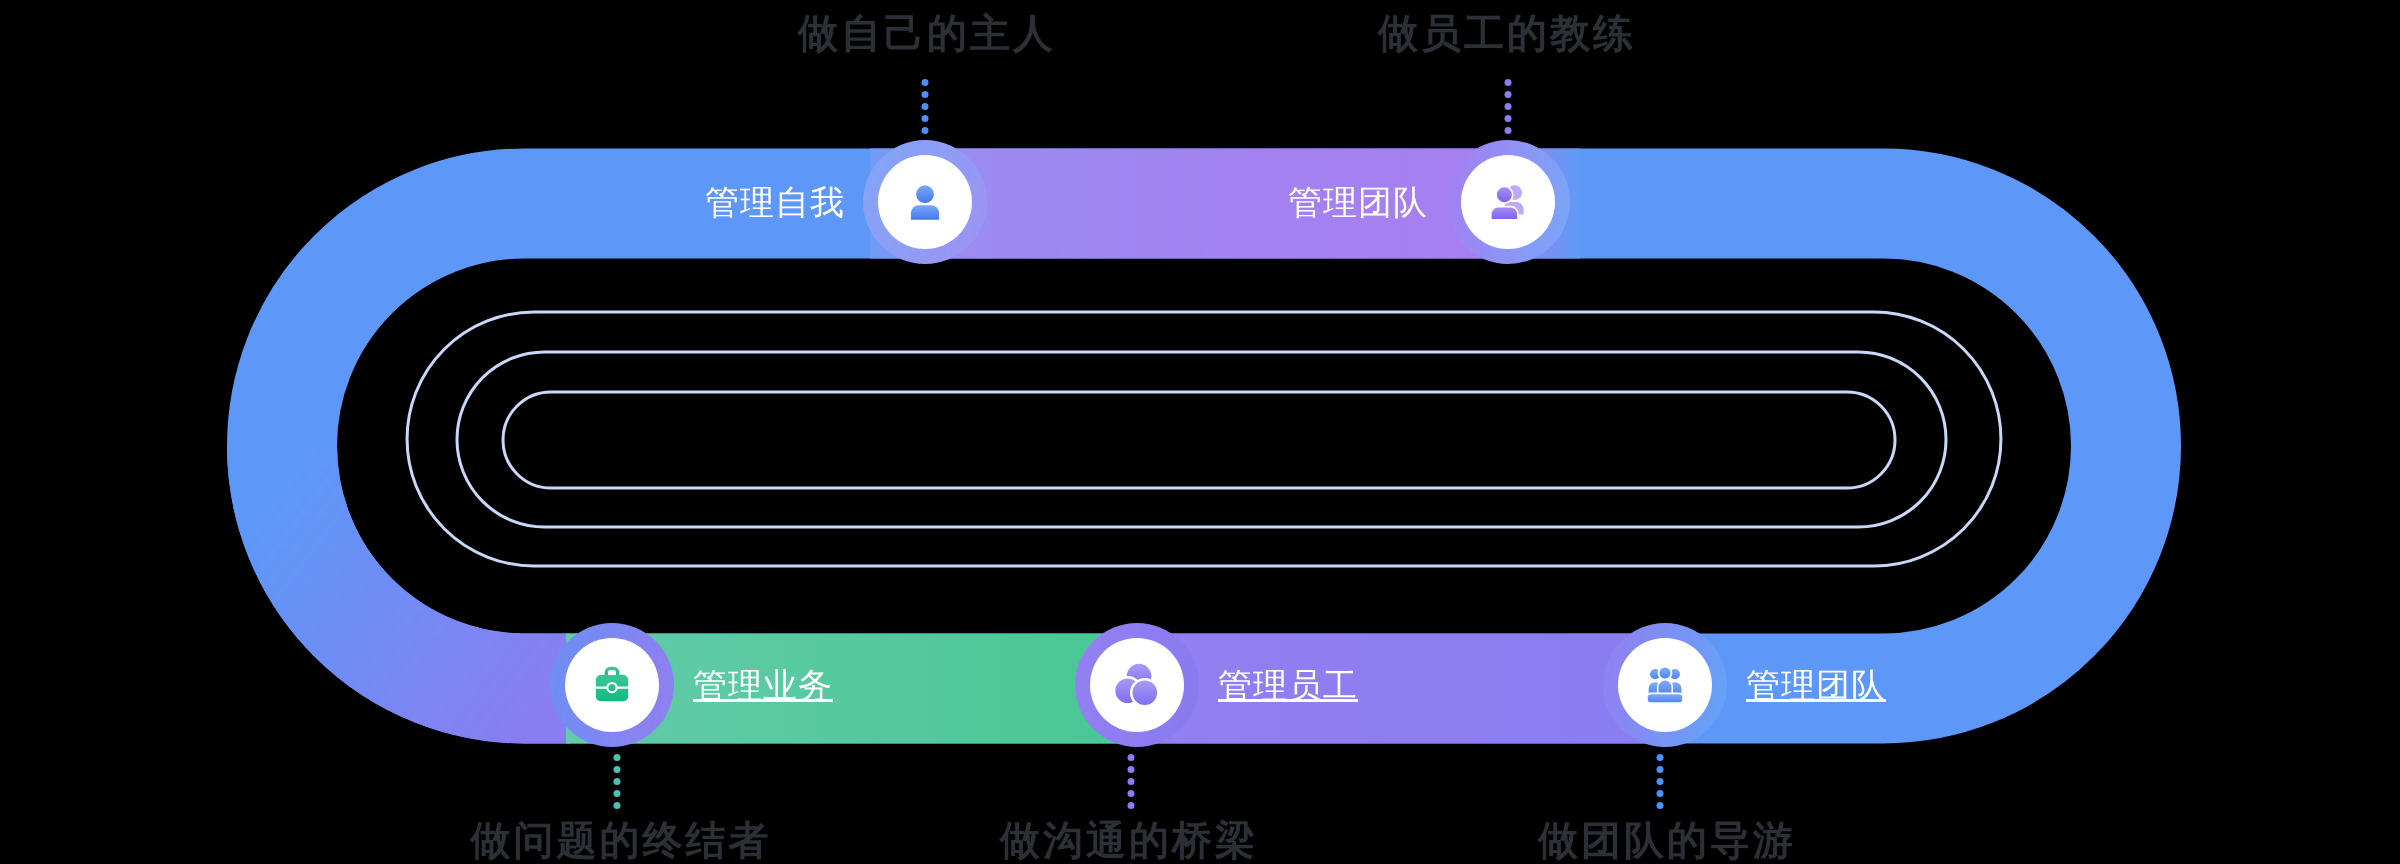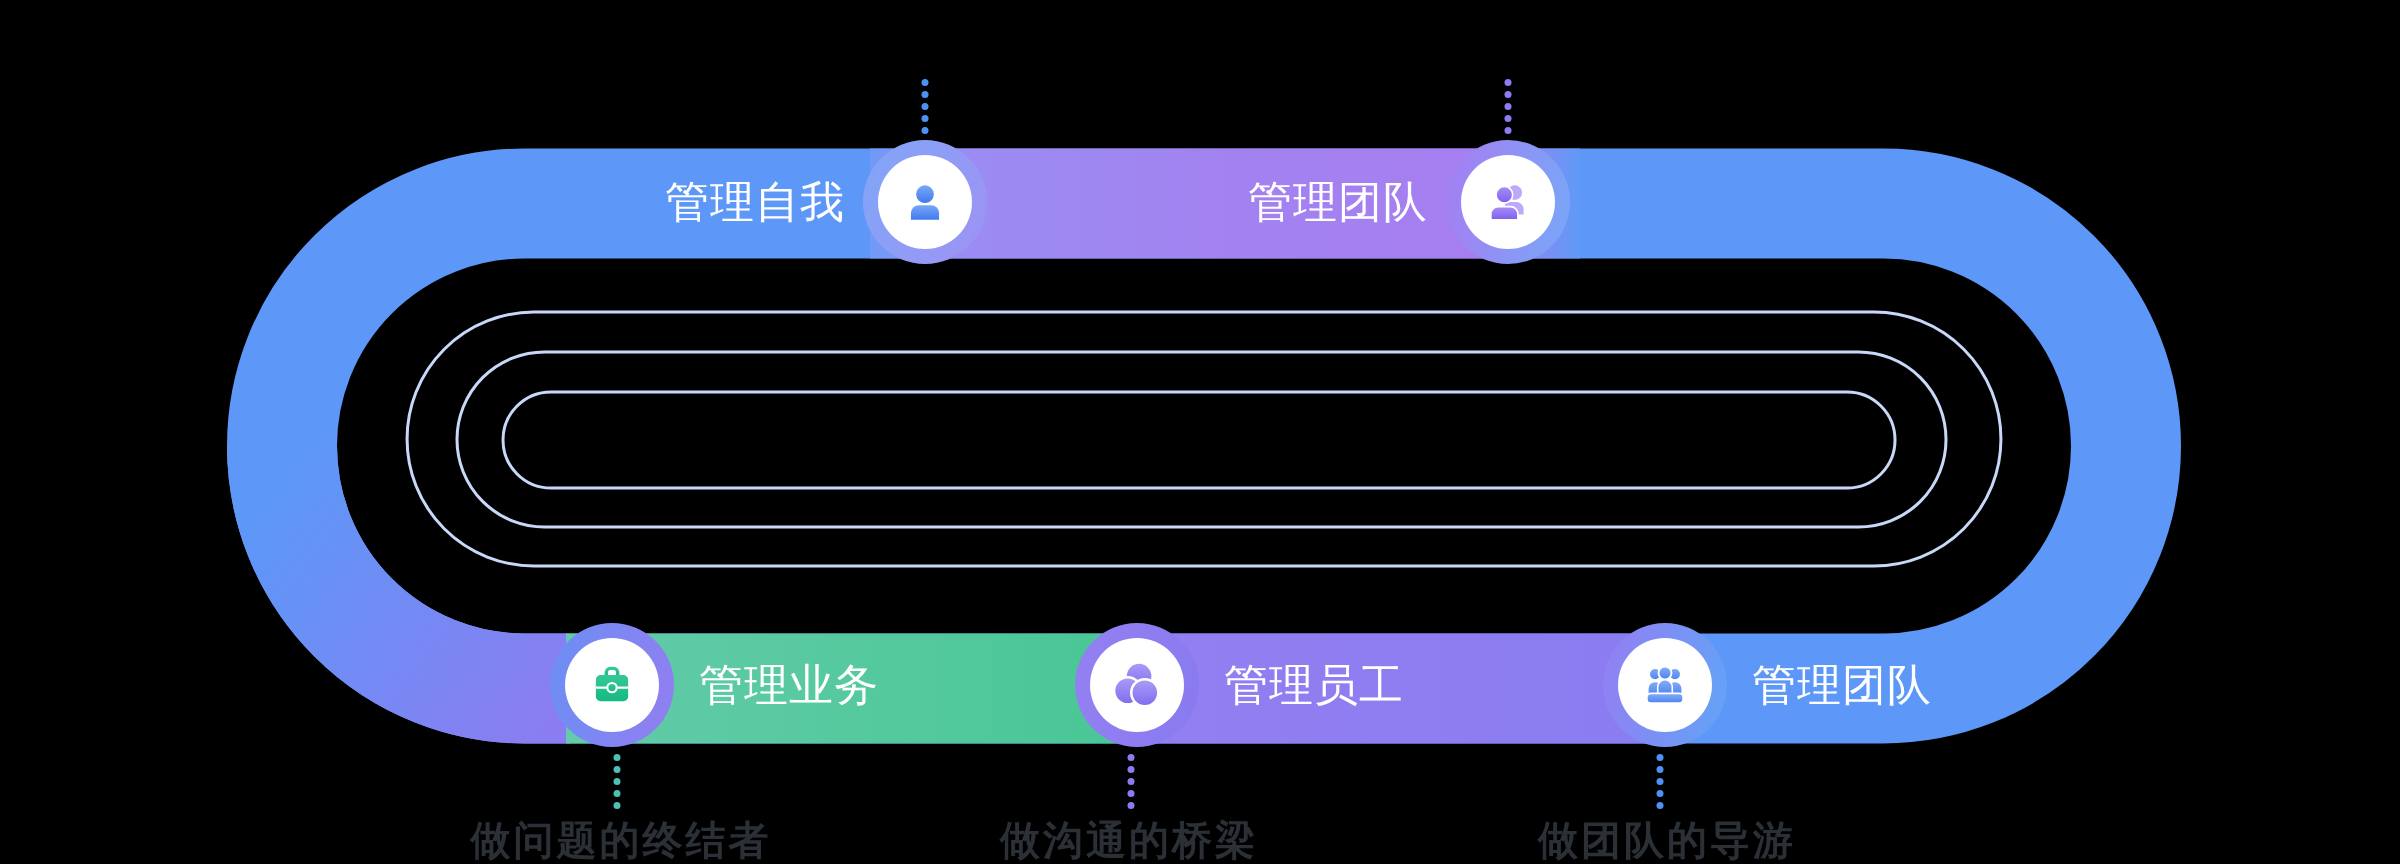--- a/index.html
+++ b/index.html
@@ -34,25 +34,25 @@
   .node.n-self  .big-circle{background:linear-gradient(115deg,#83a4f7 10%,#9a95f4 85%);}
   .node.n-staff .big-circle{background:linear-gradient(100deg,#a083f3 15%,#7ba4f7 90%);}
   .node.n-biz   .big-circle{background:linear-gradient(100deg,#6f8df4 10%,#8d80f1 85%);}
   .node.n-collab .big-circle{background:linear-gradient(100deg,#9480f2 0%,#887af0 100%);}
   .node.n-team  .big-circle{background:linear-gradient(100deg,#8f82f2 10%,#66a0f7 90%);}
   .node .white-circle{
     position:absolute;left:-47px;top:-47px;width:94px;height:94px;border-radius:50%;
     background:#ffffff;display:flex;align-items:center;justify-content:center;
   }
   .node .band-label{
-    position:absolute;top:-18px;line-height:36px;font-size:44px;letter-spacing:1px;
+    position:absolute;top:-18px;line-height:36px;font-size:34px;letter-spacing:1px;
     color:#ffffff;white-space:nowrap;
   }
   .node.label-left  .band-label{right:80px;}
-  .node.label-right .band-label{left:87px;}
+  .node.label-right .band-label{left:81px;text-decoration:underline;}
 </style>
 </head>
 <body>
 
 <div class="stage">
 
   <svg class="track" viewBox="0 0 2400 864" aria-hidden="true">
     <defs>
       <linearGradient id="gTopPurple" gradientUnits="userSpaceOnUse" x1="870" y1="0" x2="1580" y2="0">
         <stop offset="0" stop-color="#6f9af6"></stop>
@@ -83,20 +83,22 @@
 
     <path d="M 566 688.5 H 1130" fill="none" stroke="url(#gGreen)" stroke-width="110"></path>
 
     <path d="M 1125 688.5 H 1645" fill="none" stroke="url(#gBottomPurple)" stroke-width="110"></path>
 
     <path d="M 534 312 H 1874 A 127 127 0 0 1 1874 566 H 534 A 127 127 0 0 1 534 312 Z" fill="none" stroke="#c9d8f8" stroke-width="3"></path>
     <path d="M 544.5 352 H 1858.5 A 87.5 87.5 0 0 1 1858.5 527 H 544.5 A 87.5 87.5 0 0 1 544.5 352 Z" fill="none" stroke="#c9d8f8" stroke-width="3"></path>
     <path d="M 551 392 H 1847 A 48 48 0 0 1 1847 488 H 551 A 48 48 0 0 1 551 392 Z" fill="none" stroke="#c9d8f8" stroke-width="3"></path>
   </svg>
 
+  <div class="caption top" style="left:927px">做自己的主人</div>
+  <div class="caption top" style="left:1507px">做员工的教练</div>
   <div class="caption bottom" style="left:621px">做问题的终结者</div>
   <div class="caption bottom" style="left:1129px">做沟通的桥梁</div>
   <div class="caption bottom" style="left:1667px">做团队的导游</div>
 
   <div class="dots c-blue" style="left:925px;top:79px">
     <span class="dot"></span>
       <span class="dot"></span>
       <span class="dot"></span>
       <span class="dot"></span>
       <span class="dot"></span>

